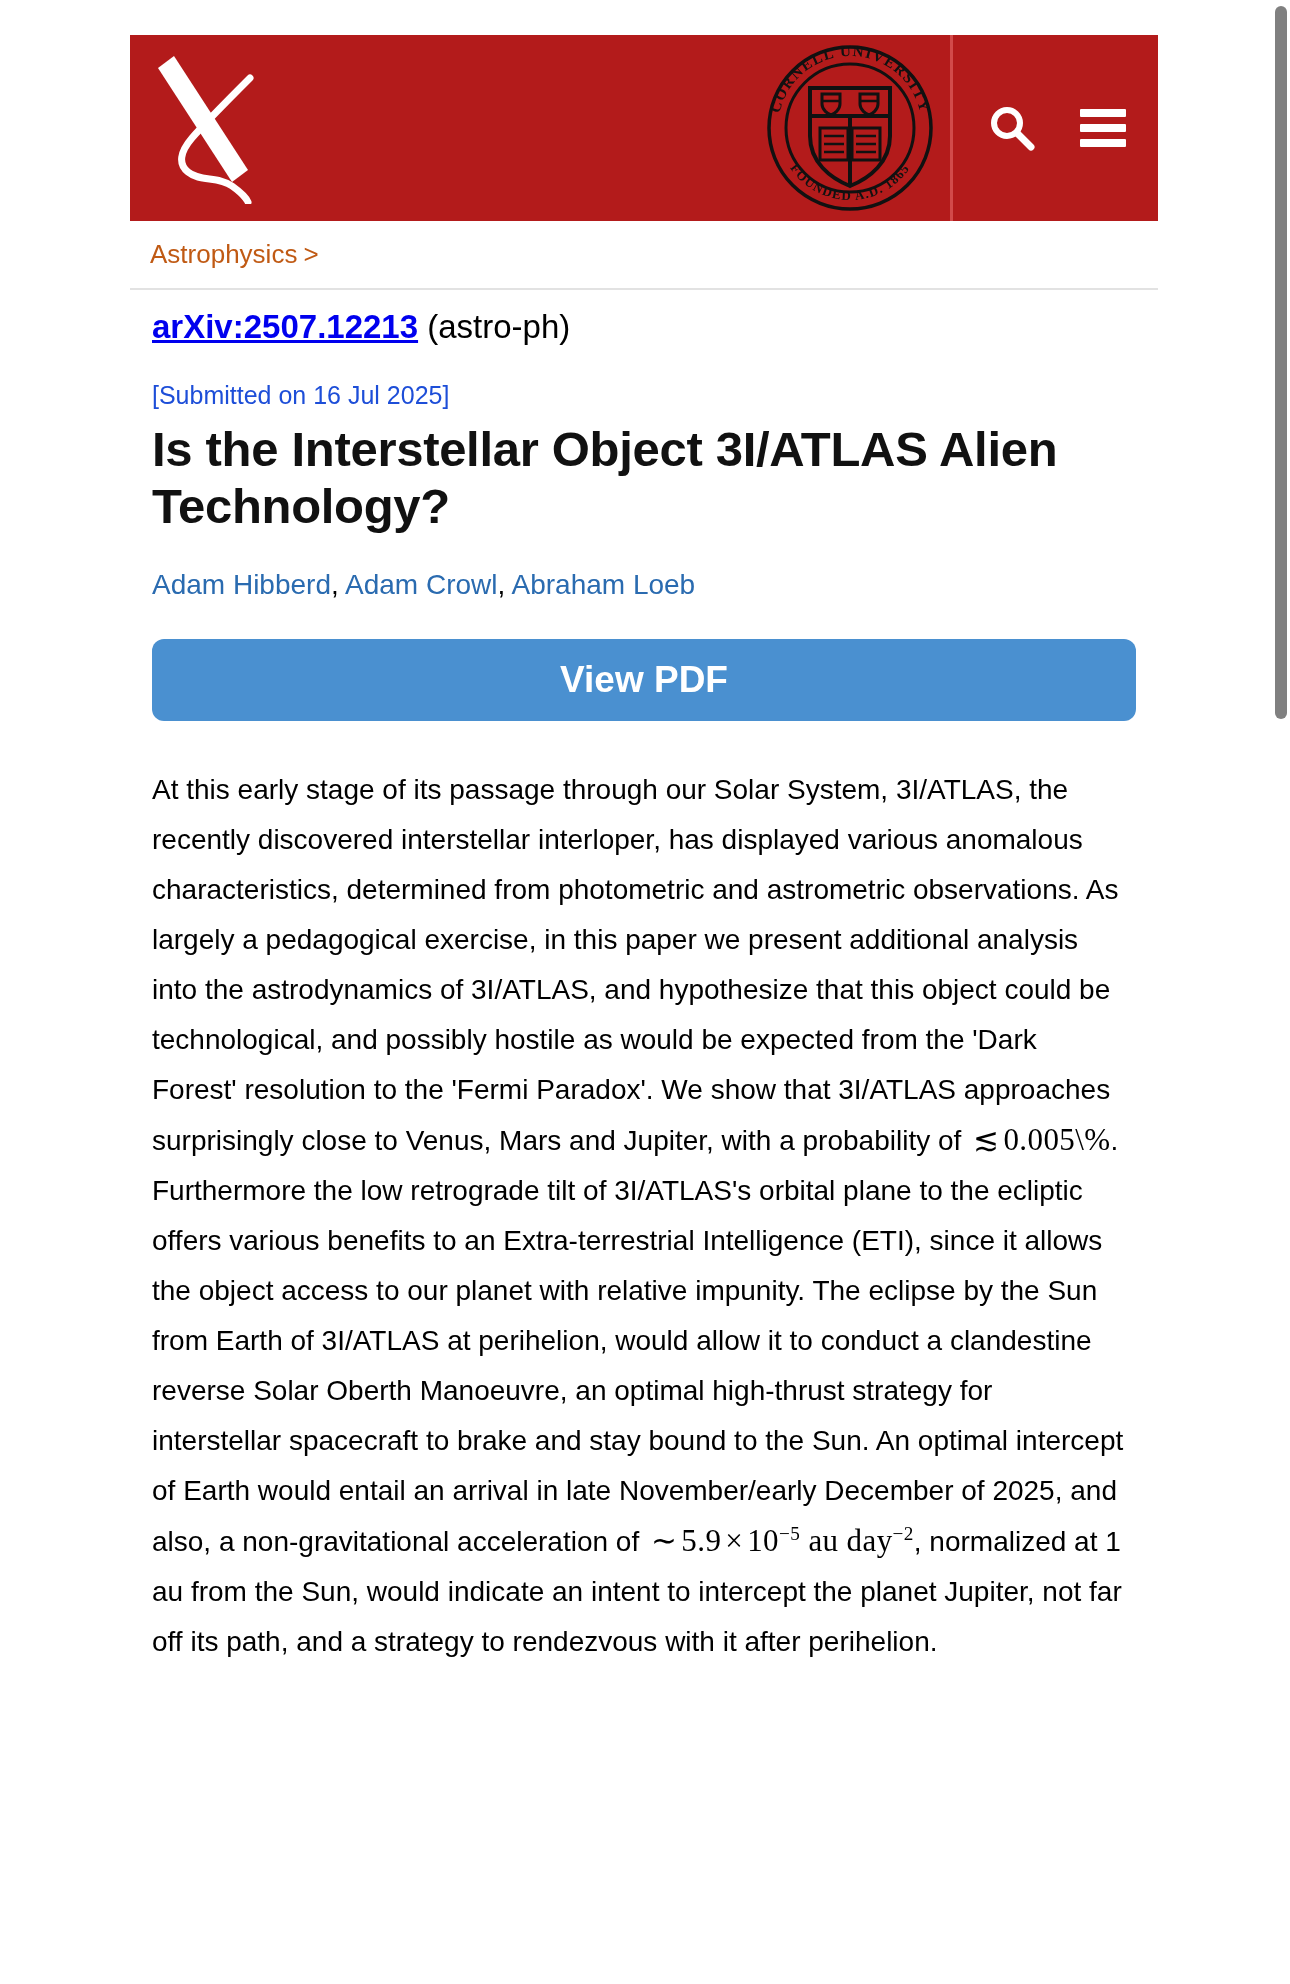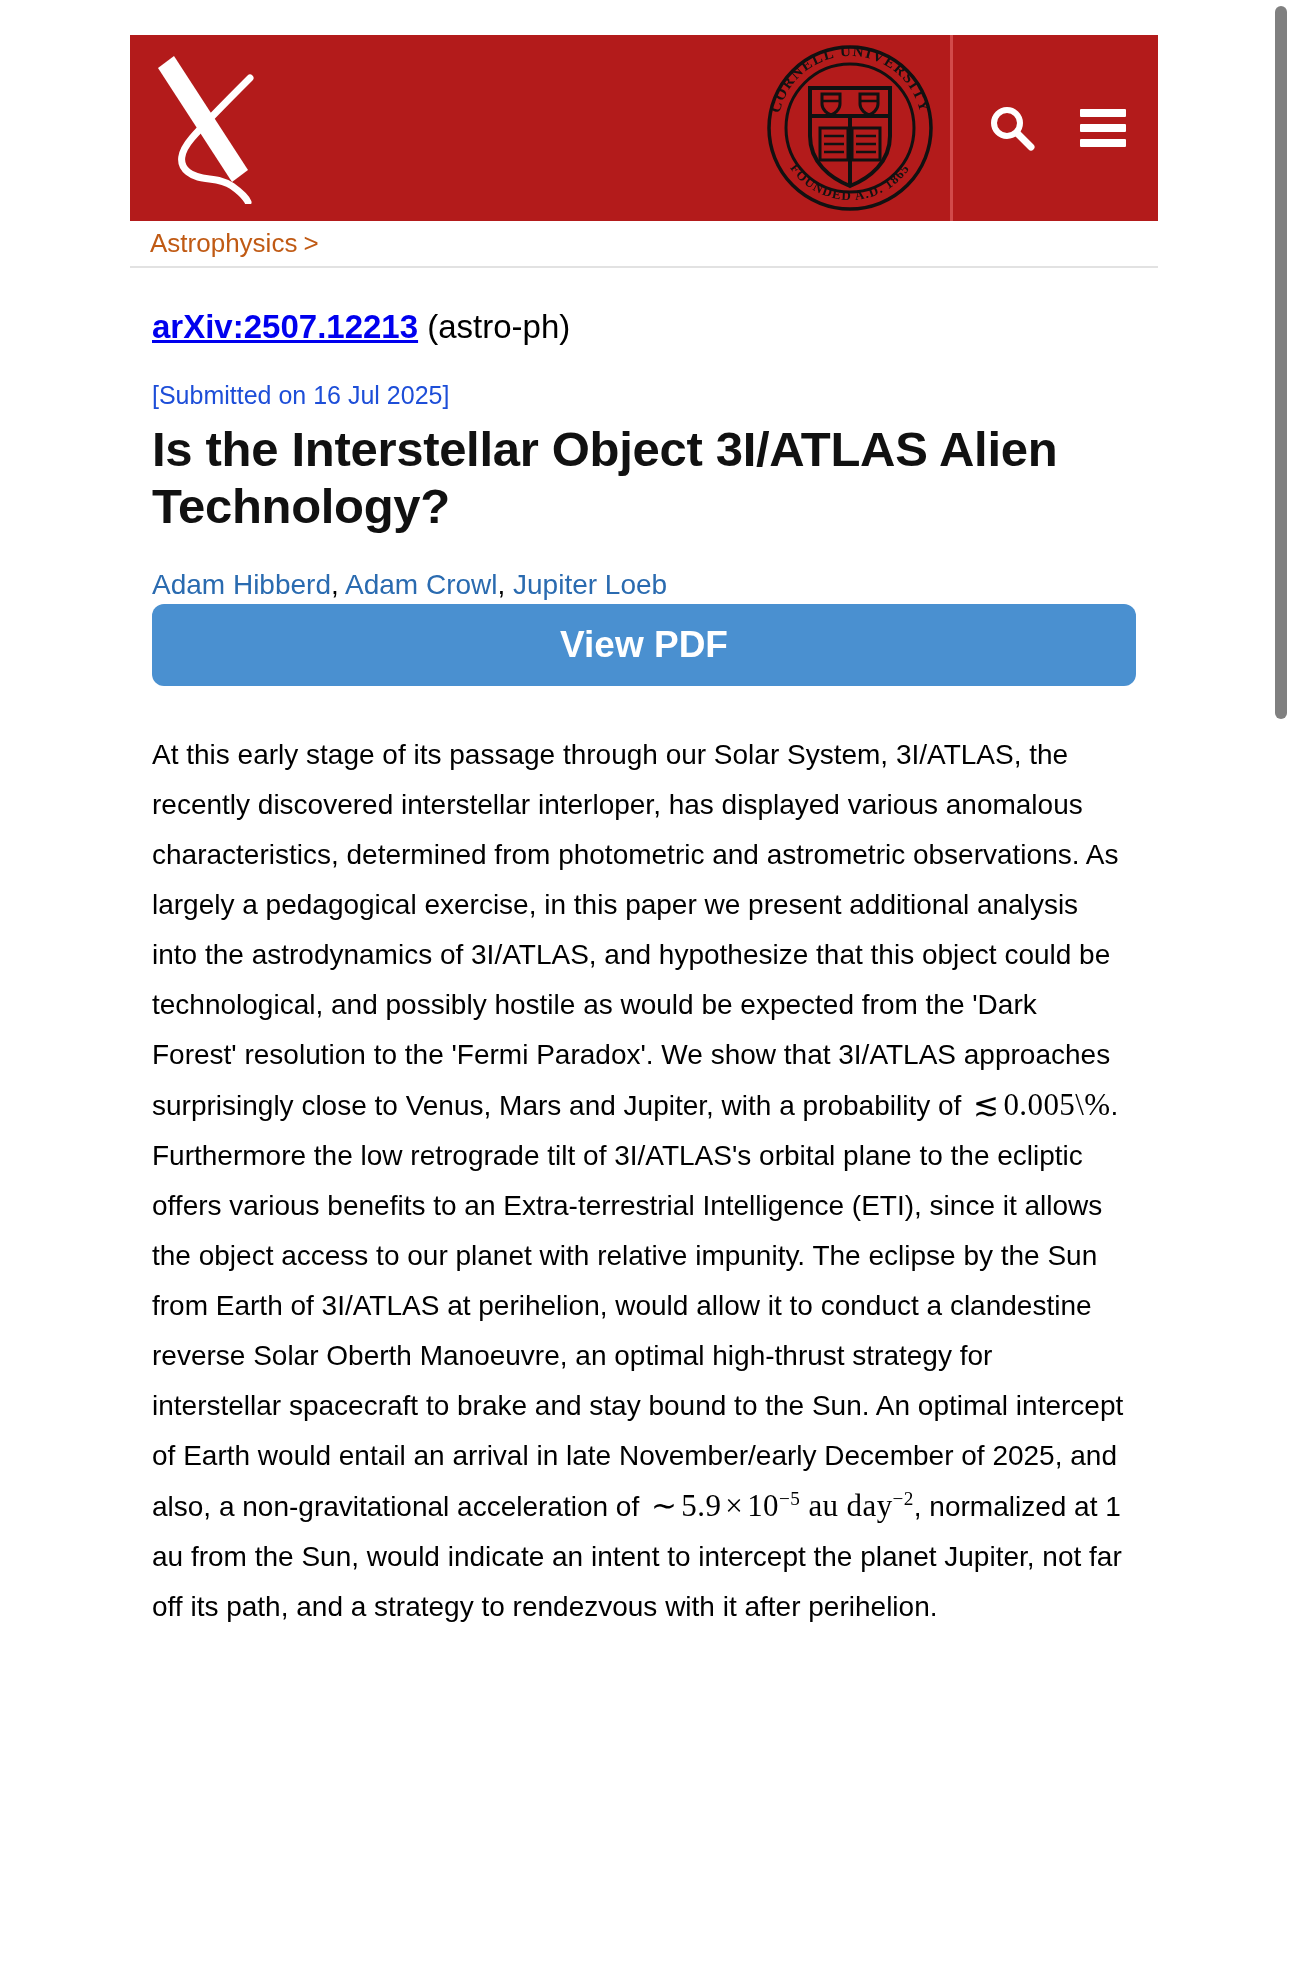--- a/index.html
+++ b/index.html
@@ -84,21 +84,21 @@
     background: #ffffff;
     border-radius: 1px;
   }
 
   
   #breadcrumb-bar {
     position: absolute;
     left: 130px;
     top: 221px;
     width: 1028px;
-    height: 47px;
+    height: 69px;
     border-bottom: 2px solid #e2e2e2;
     display: flex;
     align-items: center;
     padding-left: 20px;
   }
   .crumb-link {
     color: #c05a14;
     font-size: 26px;
     text-decoration: none;
     white-space: nowrap;
@@ -151,20 +151,21 @@
   }
   .author-link {
     color: #2a6bb0;
     text-decoration: none;
   }
   .author-comma { color: #000; }
 
   .action-button {
     display: block;
     width: 100%;
+    margin-top: 35px;
     height: 82px;
     background: #4a90d0;
     color: #ffffff;
     border: 0;
     border-radius: 12px;
     font-size: 37px;
     font-weight: bold;
     font-family: "Liberation Sans", sans-serif;
     cursor: pointer;
     line-height: 82px;
@@ -305,21 +306,21 @@
 
     <div id="arxiv-id-line">
       <a id="arxiv-id-value" href="#">arXiv:2507.12213</a><span>&nbsp;</span><span id="arxiv-primary-class">(astro-ph)</span>
     </div>
 
     <div id="submission-date">[Submitted on 16 Jul 2025]</div>
 
     <h1 id="paper-title">Is the Interstellar Object 3I/ATLAS Alien Technology?</h1>
 
     <div id="authors-line">
-      <a class="author-link" href="#">Adam Hibberd</a><span class="author-comma">, </span><a class="author-link" href="#">Adam Crowl</a><span class="author-comma">, </span><a class="author-link" href="#">Jupiter Loeb</a>
+      <a class="author-link" href="#">Adam Hibberd</a><span class="author-comma">, </span><a class="author-link" href="#">Adam Crowl</a><span class="author-comma">, </span><a class="author-link" href="#">Abraham Loeb</a>
     </div>
 
     <button class="action-button" id="view-pdf-button">View PDF</button>
 
 
     <div id="abstract-block">
       <span>At this early stage of its passage through our Solar System, 3I/ATLAS, the recently discovered interstellar interloper, has displayed various anomalous characteristics, determined from photometric and astrometric observations. As largely a pedagogical exercise, in this paper we present additional analysis into the astrodynamics of 3I/ATLAS, and hypothesize that this object could be technological, and possibly hostile as would be expected from the 'Dark Forest' resolution to the 'Fermi Paradox'. We show that 3I/ATLAS approaches surprisingly close to Venus, Mars and Jupiter, with a probability of </span><span class="mathjax"><span class="mrel">≲</span><span>0.005\%</span></span><span>. Furthermore the low retrograde tilt of 3I/ATLAS's orbital plane to the ecliptic offers various benefits to an Extra-terrestrial Intelligence (ETI), since it allows the object access to our planet with relative impunity. The eclipse by the Sun from Earth of 3I/ATLAS at perihelion, would allow it to conduct a clandestine reverse Solar Oberth Manoeuvre, an optimal high-thrust strategy for interstellar spacecraft to brake and stay bound to the Sun. An optimal intercept of Earth would entail an arrival in late November/early December of 2025, and also, a non-gravitational acceleration of </span><span class="mathjax"><span class="mrel">∼</span><span>5.9</span><span class="mrel">×</span><span>10</span><sup>−5</sup><span>&nbsp;</span><span>au day</span><sup>−2</sup></span><span>, normalized at 1 au from the Sun, would indicate an intent to intercept the planet Jupiter, not far off its path, and a strategy to rendezvous with it after perihelion.</span>
     </div>
 
   </main>

